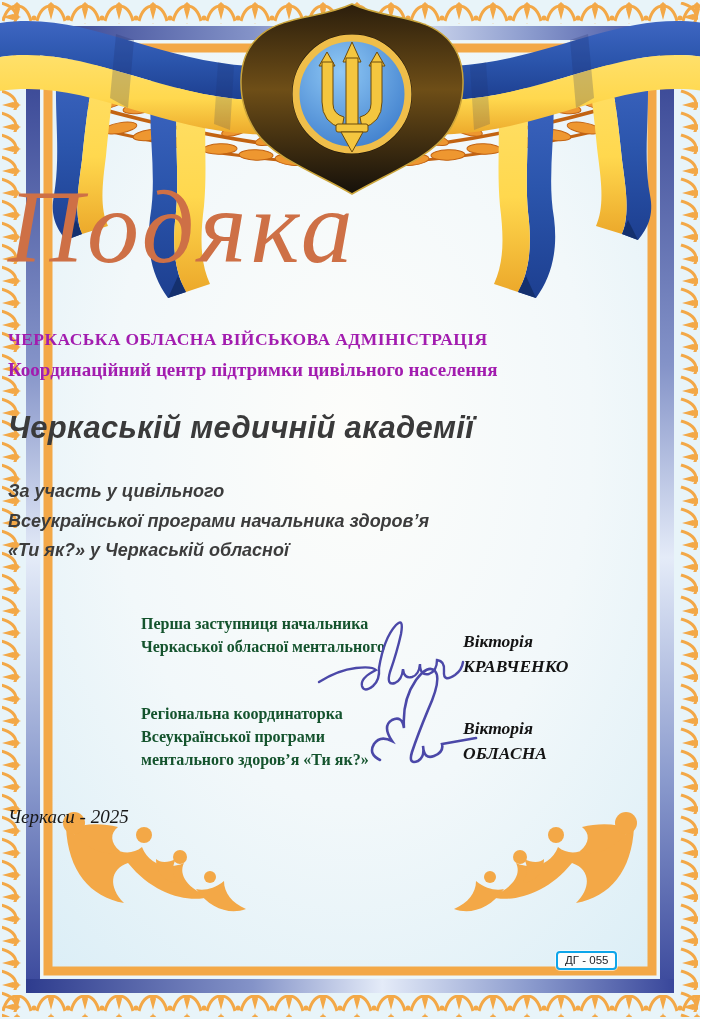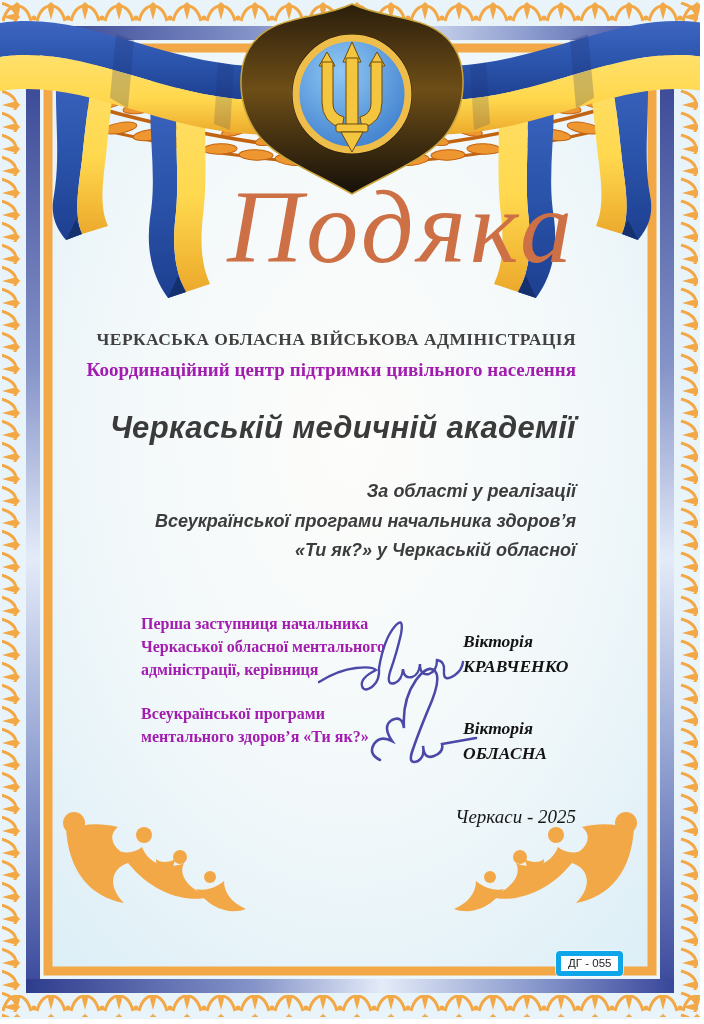--- a/index.html
+++ b/index.html
@@ -2,41 +2,41 @@
 <html lang="uk"><head>
 <meta charset="utf-8">
 <style>
   html,body{margin:0;padding:0;background:#ffffff;}
   .page{position:relative;width:704px;height:1024px;background:#ffffff;overflow:hidden;
         font-family:"Liberation Serif",serif;color:#1d1d1d;}
   .sheet{position:absolute;left:0;top:0;width:700px;height:1019px;background:#e9f4f9;overflow:hidden;}
   .abs{position:absolute;}
   .frame-svg{position:absolute;left:0;top:0;}
   .header-art{position:absolute;left:0;top:0;}
-  .center{left:16px;width:560px;text-align:right;}
+  .center{left:8px;width:560px;text-align:left;}
   .title{top:152px;font-style:italic;font-weight:normal;font-size:104px;line-height:150px;
          color:#ce7046;letter-spacing:4px;}
-  .org1{top:329px;font-weight:bold;font-size:17.5px;letter-spacing:0.4px;color:#404040;}
+  .org1{top:329px;font-weight:bold;font-size:17.5px;letter-spacing:0.4px;color:#a21caf;}
   .org2{top:359px;font-weight:bold;font-size:19px;color:#a21caf;}
   .recipient{top:410px;font-family:"Liberation Sans",sans-serif;font-weight:bold;
              font-size:31px;color:#3a3a3a;letter-spacing:0.3px;font-style:italic;}
   .reason{top:477px;font-family:"Liberation Sans",sans-serif;font-style:italic;font-weight:bold;
           font-size:18px;line-height:29.5px;color:#3c3c3c;}
-  .role{width:260px;font-weight:bold;font-size:16px;line-height:23px;color:#a21caf;text-align:left;}
+  .role{width:260px;font-weight:bold;font-size:16px;line-height:23px;color:#14532d;text-align:left;}
   .role1{left:141px;top:612px;}
   .role2{left:141px;top:702px;}
   .sig-name{left:463px;width:160px;font-weight:bold;font-style:italic;font-size:17.5px;
             line-height:25px;text-align:left;color:#141414;}
   .name1{top:629px;}
   .name2{top:716px;}
   .sig-svg{position:absolute;}
   .sig1{left:316px;top:612px;}
   .sig2{left:366px;top:664px;}
   .place{top:806px;font-weight:normal;font-style:italic;font-size:19px;color:#171717;}
-  .form-code{left:556px;top:951px;background:#fdfdfd;border:5px solid #0ea5e9;border-radius:4px;
+  .form-code{left:556px;top:951px;background:#fdfdfd;border:2px solid #0ea5e9;border-radius:4px;
              padding:1px 7px 2px 7px;font-family:"Liberation Sans",sans-serif;font-size:11.5px;
              color:#22252b;box-shadow:0 0 0 1px rgba(255,255,255,.6);text-align:center;}
   .line{display:block;}
 </style>
 </head>
 <body>
 
 <div class="page">
  <div class="sheet">
 
@@ -181,39 +181,39 @@
   </svg>
 
   <div class="abs center title">Подяка</div>
 
   <div class="abs center org1">ЧЕРКАСЬКА ОБЛАСНА ВІЙСЬКОВА АДМІНІСТРАЦІЯ</div>
   <div class="abs center org2">Координаційний центр підтримки цивільного населення</div>
 
   <div class="abs center recipient">Черкаській медичній академії</div>
 
   <div class="abs center reason">
-    <span class="line">За області у реалізації</span>
+    <span class="line">За участь у цивільного</span>
     <span class="line">Всеукраїнської програми начальника здоров’я</span>
     <span class="line">«Ти як?» у Черкаській обласної</span>
   </div>
 
   <div class="abs role role1">
     <span class="line">Перша заступниця начальника</span>
     <span class="line">Черкаської обласної ментального</span>
-    <span class="line">адміністрації, керівниця</span>
   </div>
   <div class="abs sig-name name1">
     <span class="line">Вікторія</span>
     <span class="line">КРАВЧЕНКО</span>
   </div>
   <svg class="sig-svg sig1" width="160" height="95" viewBox="0 0 160 95">
     <path d="M3,70 Q22,58 40,56 Q56,54 60,58 Q44,66 46,74 Q48,81 57,74 Q64,68 63,56 Q68,26 80,13 Q88,5 85,22 Q81,40 74,60 Q70,74 79,71 Q86,68 87,57 Q88,67 96,65 Q103,63 104,52 Q104,64 113,62 Q121,59 121,48 Q129,49 128,59 Q127,71 139,63 Q146,58 147,50" fill="none" stroke="#4b48a8" stroke-width="2.4" stroke-linecap="round"></path>
   </svg>
 
   <div class="abs role role2">
+    <span class="line">Регіональна координаторка</span>
     <span class="line">Всеукраїнської програми</span>
     <span class="line">ментального здоров’я «Ти як?»</span>
   </div>
   <div class="abs sig-name name2">
     <span class="line">Вікторія</span>
     <span class="line">ОБЛАСНА</span>
   </div>
   <svg class="sig-svg sig2" width="118" height="125" viewBox="0 0 118 125">
     <path d="M14,96 Q2,90 8,80 Q14,71 26,77 Q16,62 26,56 Q36,51 38,64 Q36,36 50,16 Q62,0 69,7 Q76,15 62,46 Q52,70 46,88 Q42,101 52,97 Q59,93 57,82 Q58,96 68,92 Q78,88 76,80 L110,74" fill="none" stroke="#4b48a8" stroke-width="2.6" stroke-linecap="round"></path>
   </svg>

